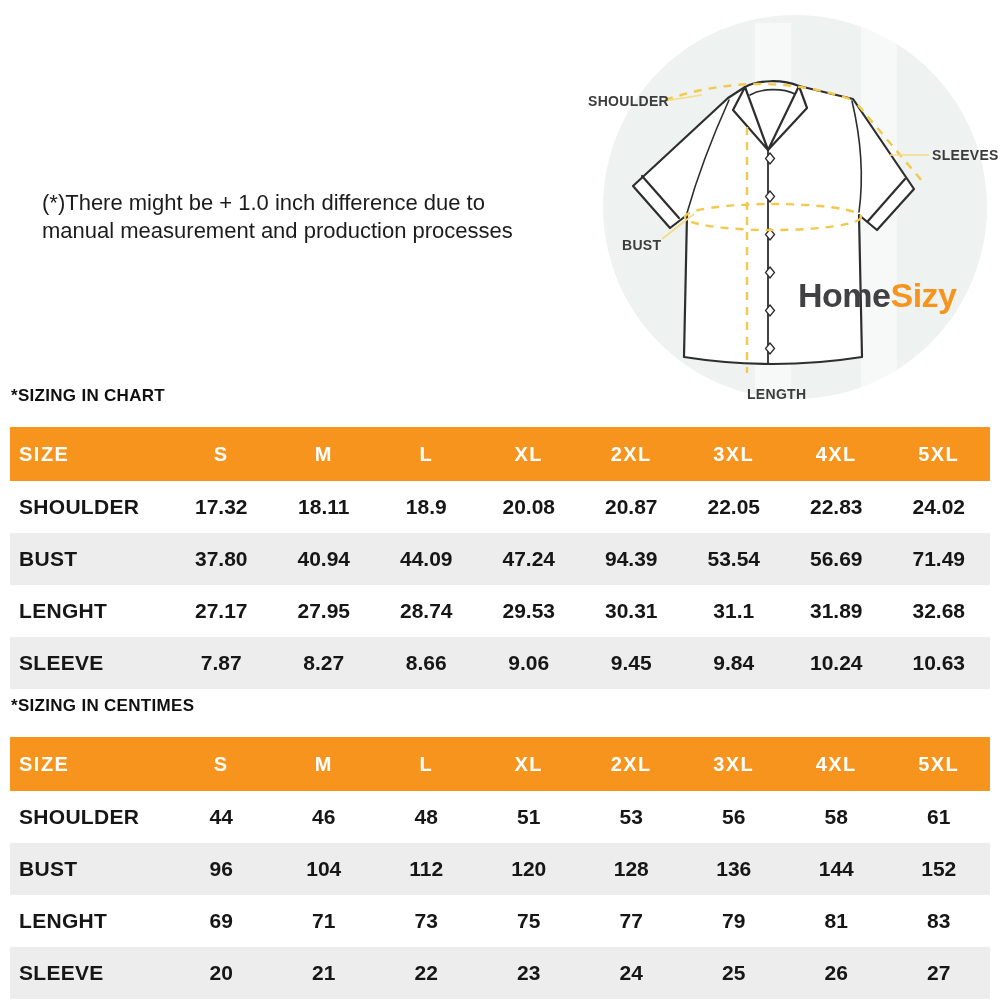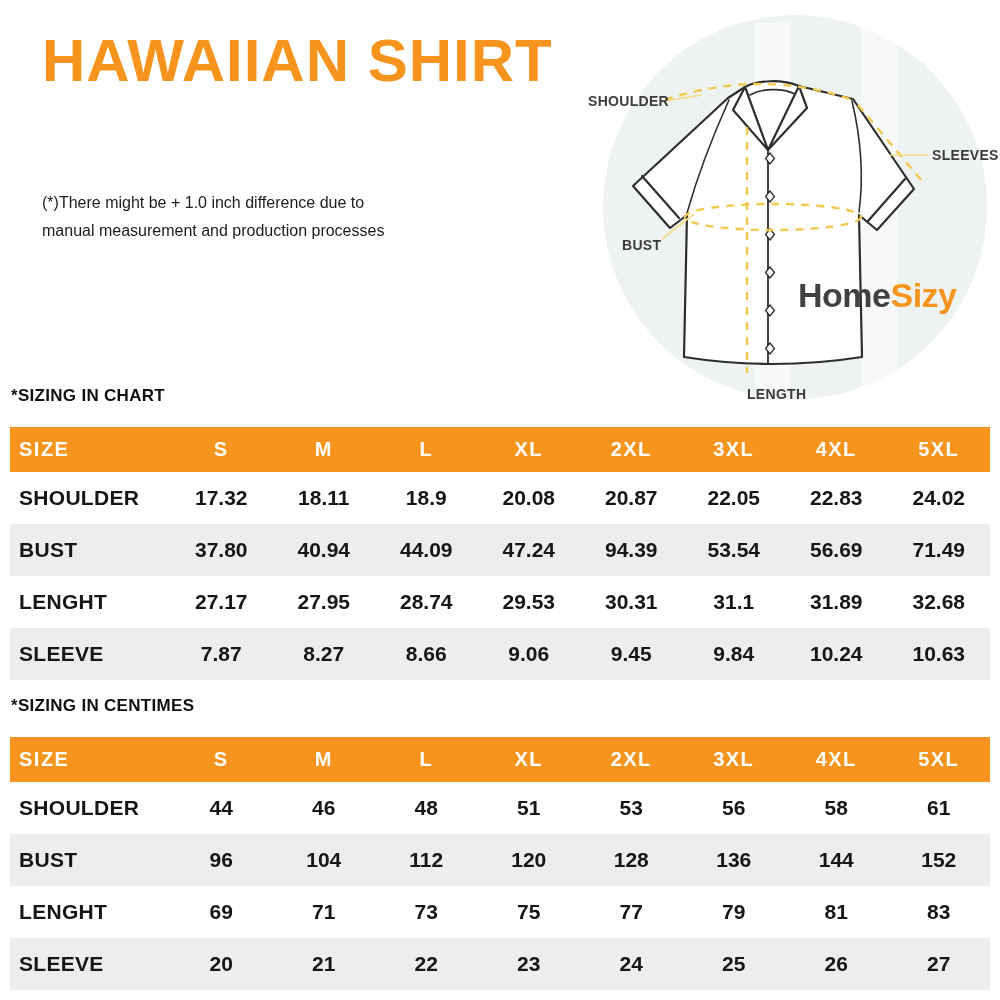--- a/index.html
+++ b/index.html
@@ -1,51 +1,50 @@
 <!DOCTYPE html>
 <html><head>
 <meta charset="utf-8">
 <style>
   html,body{margin:0;padding:0;background:#ffffff;}
   body{font-family:"Liberation Sans", sans-serif;}
   .page{position:relative;width:1000px;height:1000px;background:#ffffff;overflow:hidden;}
 
   .title{position:absolute;left:42px;top:18px;font-size:60px;line-height:85px;
          font-weight:800;color:#F7941D;letter-spacing:1px;white-space:nowrap;}
-  .note{position:absolute;left:42px;top:189px;font-size:16px;line-height:28px;color:#1c1c1c;}
+  .note{position:absolute;left:42px;top:189px;font-size:22px;line-height:28px;color:#1c1c1c;}
 
   .diagram{position:absolute;left:580px;top:5px;width:420px;height:400px;}
   .diagram svg{position:absolute;left:0;top:0;}
   .dlabel{position:absolute;font-size:14px;font-weight:700;color:#3c3c3c;letter-spacing:.3px;white-space:nowrap;}
   .logo{position:absolute;font-size:34px;font-weight:800;letter-spacing:-.5px;white-space:nowrap;}
   .logo .p1{color:#414042;}
   .logo .p2{color:#F7941D;}
 
   .section-label{position:absolute;left:11px;font-size:17px;font-weight:800;color:#101010;letter-spacing:.3px;}
   #sec1{top:386px;}
   #sec2{top:696px;}
 
   table{position:absolute;left:10px;width:980px;border-collapse:collapse;table-layout:fixed;}
   #table-in{top:427px;}
   #table-cm{top:737px;}
-  th{background:#F7941D;color:#ffffff;font-size:20px;font-weight:700;height:45px;
+  th{background:#F7941D;color:#ffffff;font-size:20px;font-weight:700;height:54px;
      letter-spacing:1.5px;text-align:center;padding:0;}
   th.col-label{text-align:left;padding-left:9px;}
   col.label-col{width:160px;}
   td{height:52px;text-align:center;font-size:21px;font-weight:600;color:#161616;padding:0;}
   td.col-label{text-align:left;padding-left:9px;letter-spacing:.3px;}
   tr.alt{background:#EDEDED;}
 </style>
 </head>
 <body>
 
 <div class="page">
 
   <div class="title">
-    <div>HAWAIIAN SHIRT</div>
   </div>
 
   <div class="note">
     <div>(*)There might be + 1.0 inch difference due to</div>
     <div>manual measurement and production processes</div>
   </div>
 
   <div class="diagram">
     <svg width="420" height="400" viewBox="0 0 420 400">
 

